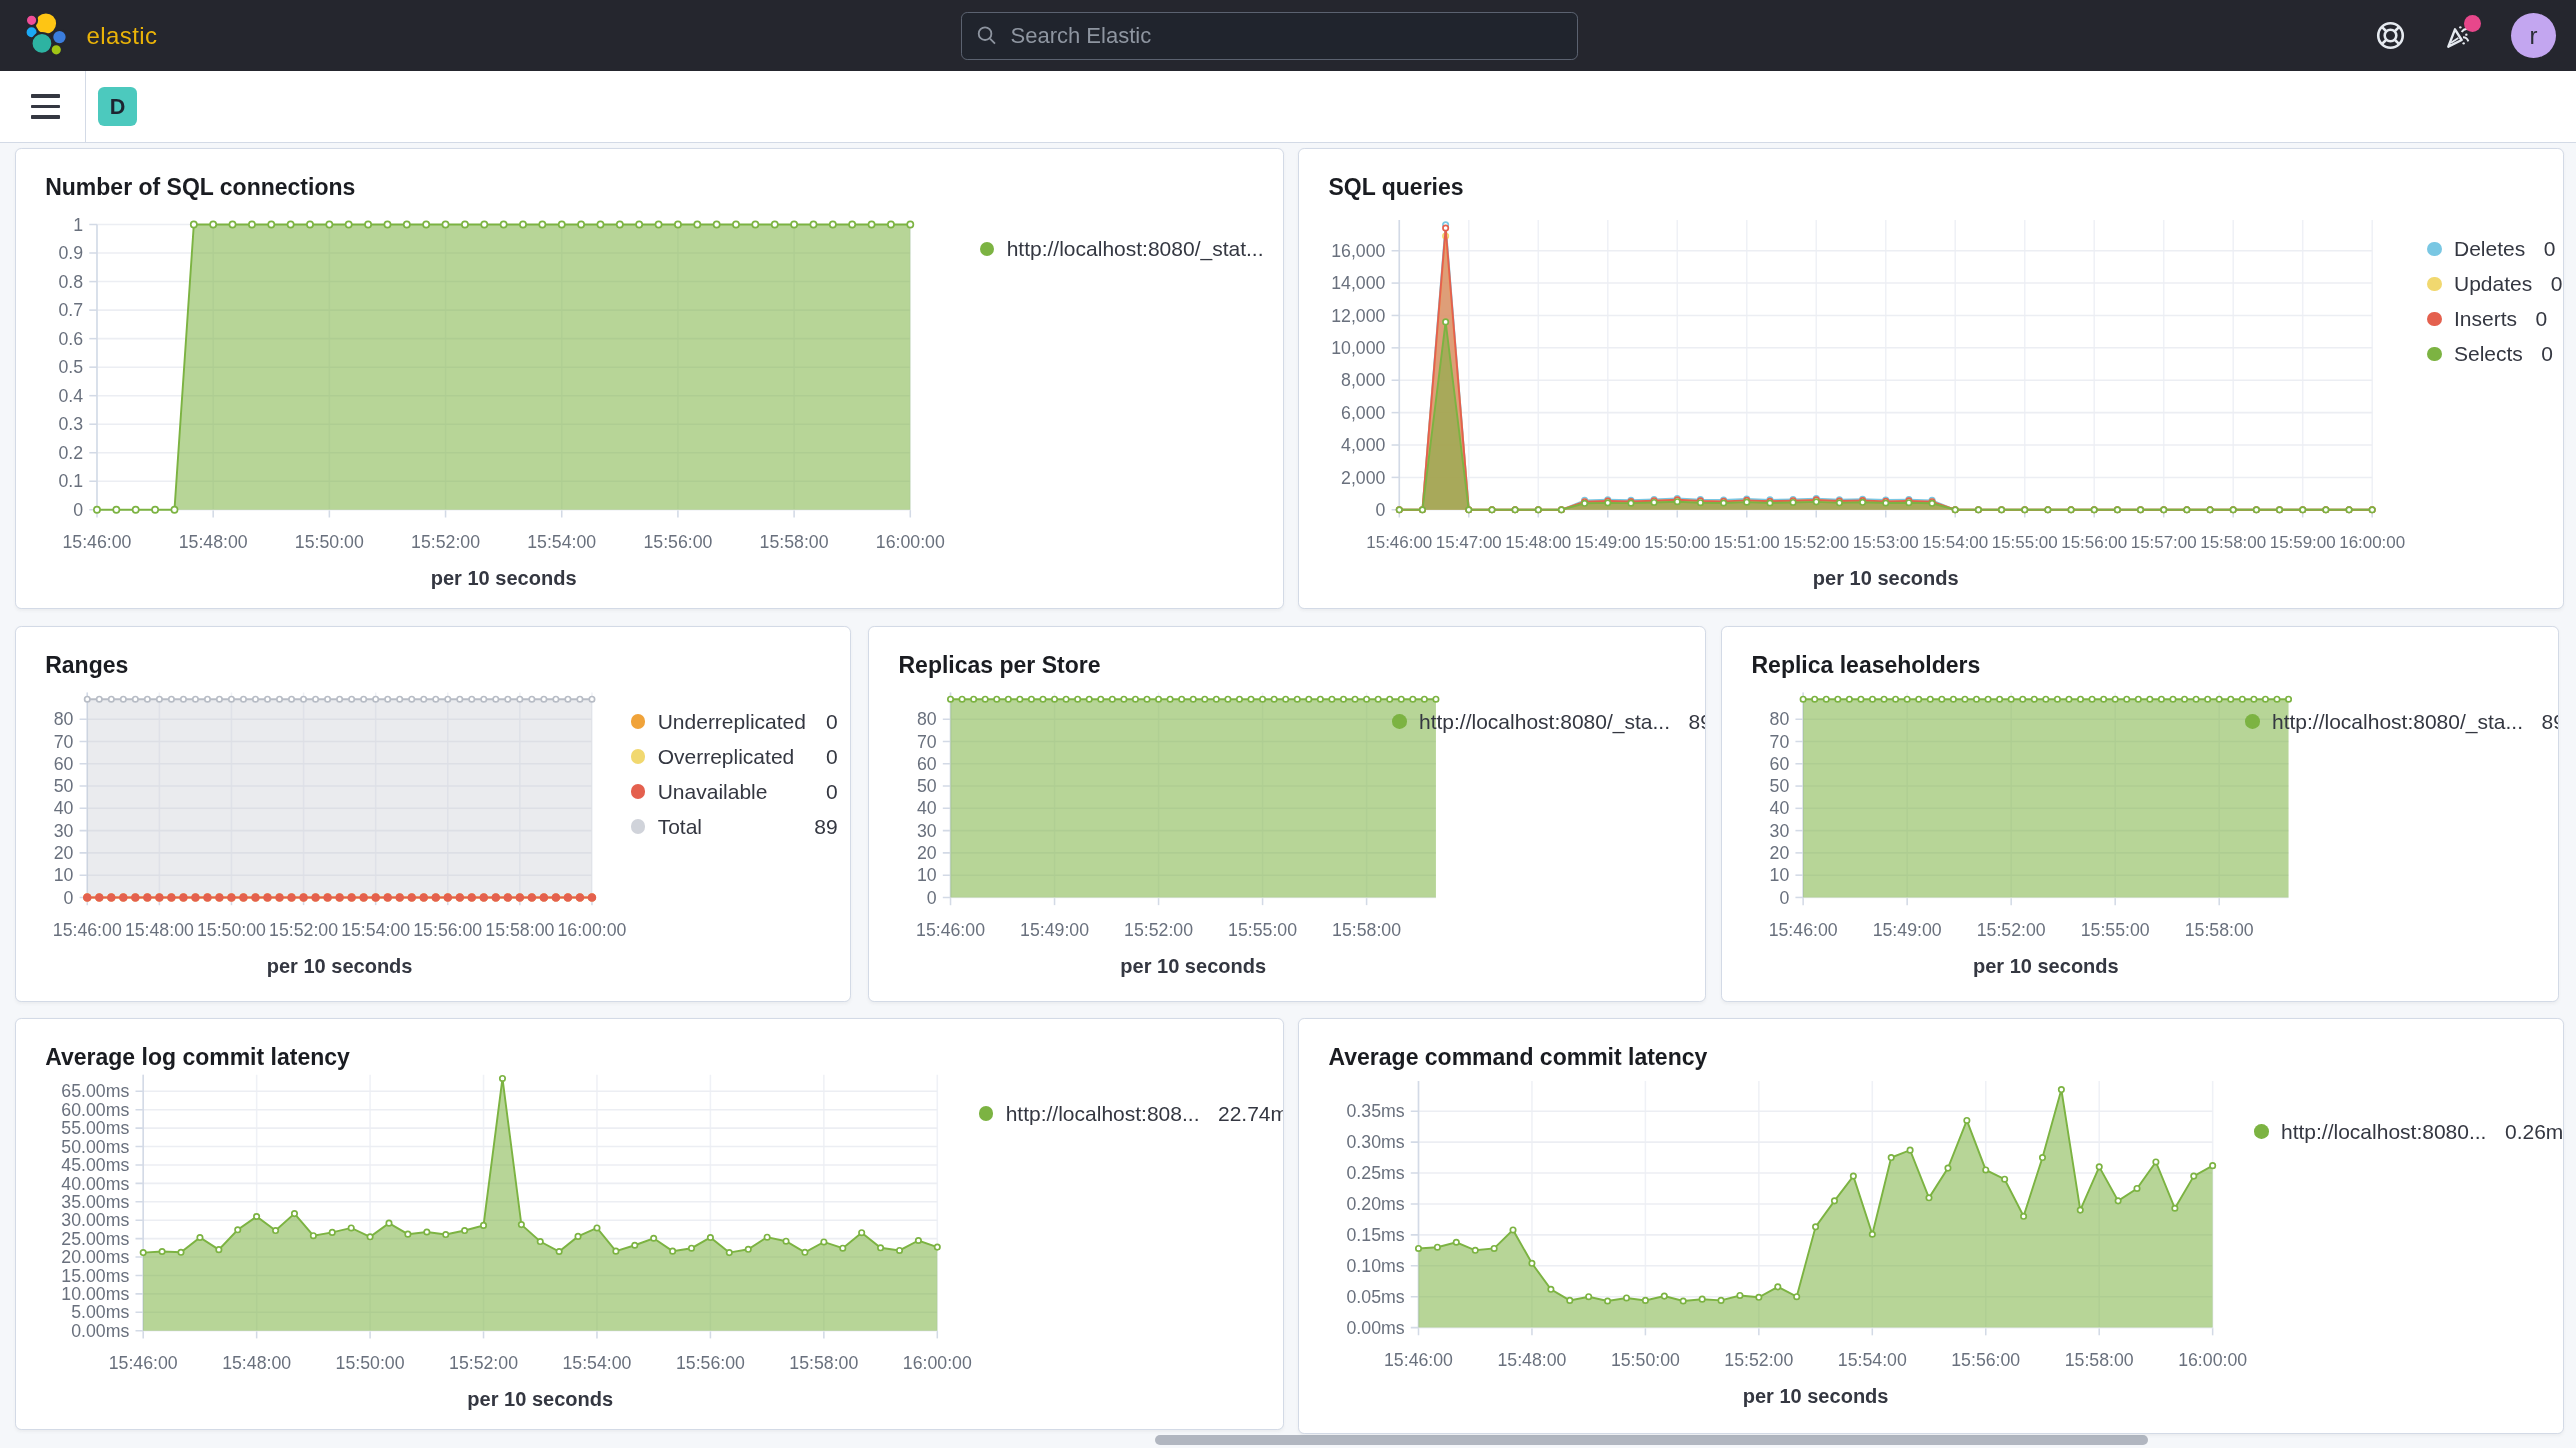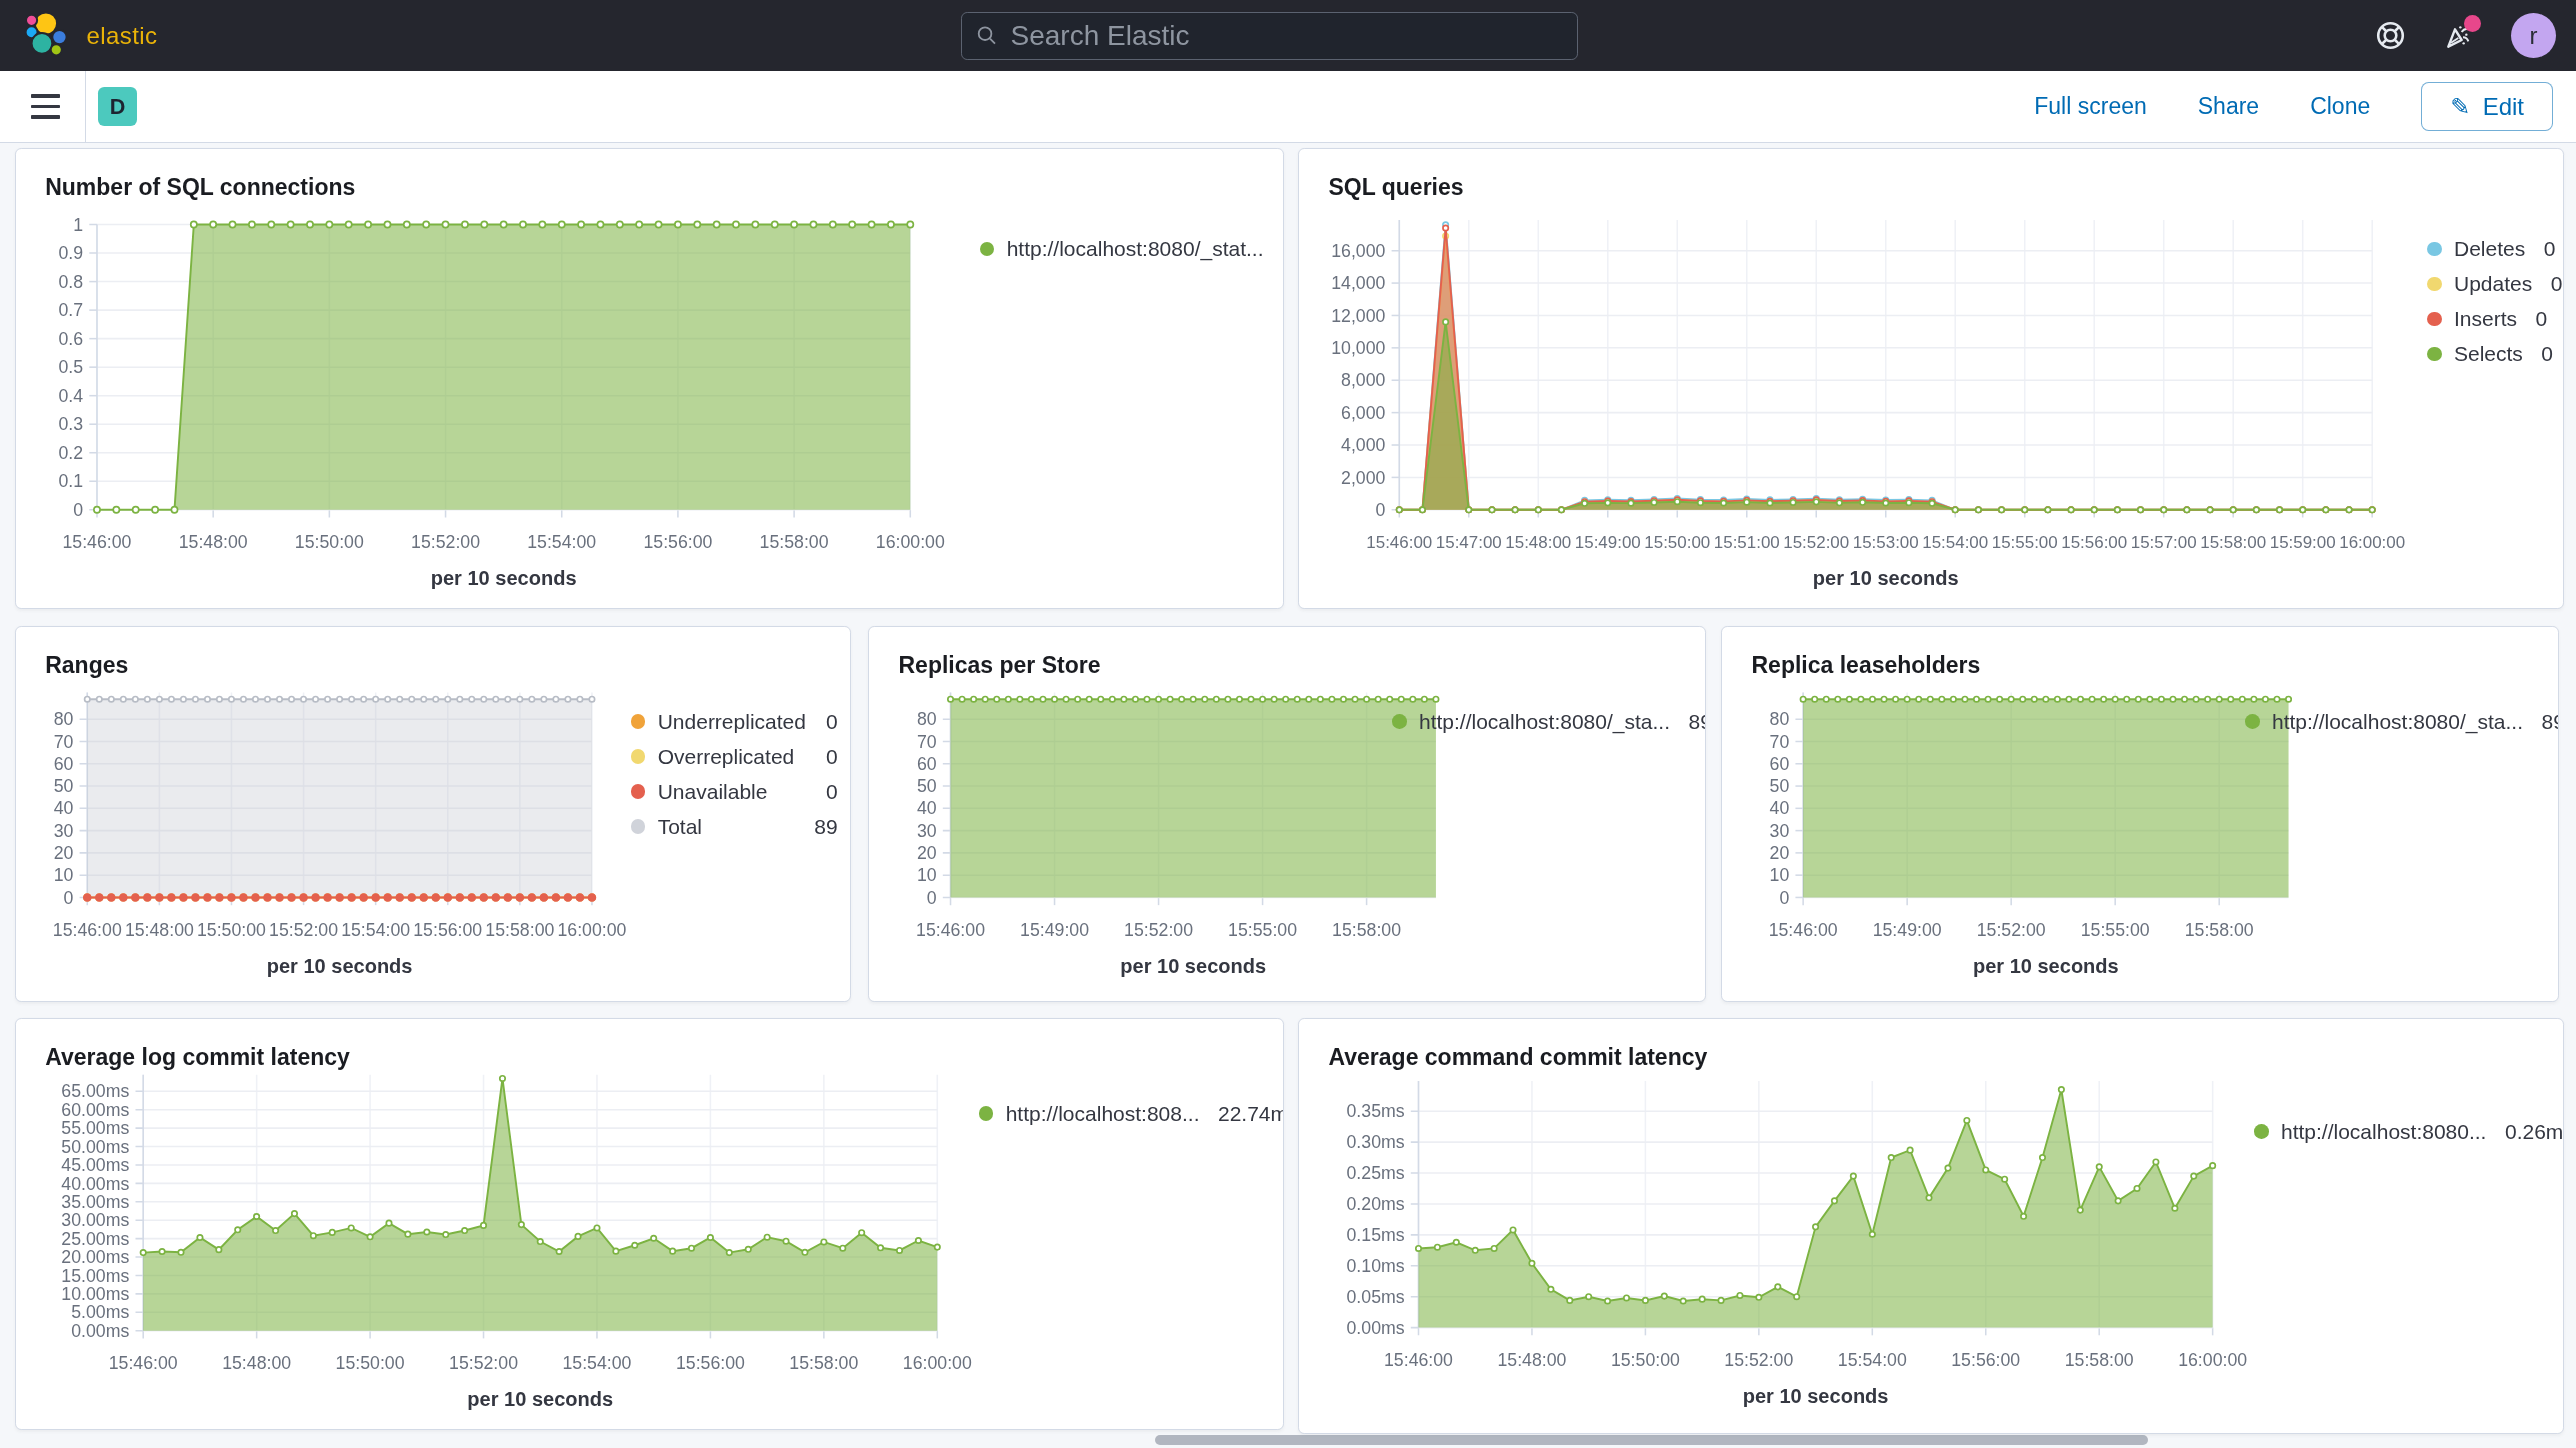--- a/index.html
+++ b/index.html
@@ -15,21 +15,21 @@
   }
   .logo { display:flex; align-items:center; gap:14px; margin-left:21.6px; }
   .logo-text { color:#eab308; font-size:24px; letter-spacing:0.4px; }
   .search-box {
     position:absolute; left:961px; top:11.6px; width:617px; height:48px;
     border:0.8px solid #5B6270; border-radius:6.2px; background:#20242D;
     display:flex; align-items:center; padding:0 14px; gap:10.8px;
   }
   .search-box input {
     background:transparent; border:none; outline:none; color:#C5CAD3;
-    font-size:28px; width:100%; font-family:"Liberation Sans", sans-serif;
+    font-size:22px; width:100%; font-family:"Liberation Sans", sans-serif;
   }
   .search-box input::placeholder { color:#8E95A0; }
   .header-right { position:absolute; right:20px; top:0; height:71px; display:flex; align-items:center; gap:35px; }
   .icon-btn { position:relative; width:34px; height:34px; display:flex; align-items:center; justify-content:center; cursor:pointer; }
   .notif-dot { position:absolute; right:-4.6px; top:-3.1px; width:17px; height:17px; border-radius:50%; background:#E7478B; }
   .avatar { width:45px; height:45px; border-radius:50%; background:#C3A6F0; color:#2A2D35;
     display:flex; align-items:center; justify-content:center; font-size:24px; }
   
   .toolbar {
     position:absolute; left:0; top:71px; width:2576px; height:72px; background:#FFFFFF;
@@ -130,29 +130,20 @@
 
 <div class="toolbar">
   <div class="hamburger">
     <div></div>
     <div></div>
     <div></div>
   </div>
   <div class="tb-divider"></div>
   <div class="space-badge">
     <span>D</span>
-  </div>
-  <div class="tb-actions">
-    <span class="tb-link">Full screen</span>
-    <span class="tb-link">Share</span>
-    <span class="tb-link">Clone</span>
-    <button class="edit-btn">
-      <span>✎</span>
-      <span>Edit</span>
-    </button>
   </div>
 </div>
 
 <div class="dashboard">
   <article class="panel" style="left:14.7px;top:4.6px;width:1269px;height:461px">
     <h2 class="panel-title">Number of SQL connections</h2>
     <div class="chart-host">
         <svg viewBox="0 0 1646 598" width="1269" height="461" font-family="&quot;Liberation Sans&quot;, sans-serif">
           <line x1="105" x2="105" y1="98" y2="468" stroke="#EFF1F6" stroke-width="2"></line>
           <line x1="105" x2="105" y1="468" y2="478" stroke="#D3DAE6" stroke-width="2"></line>

